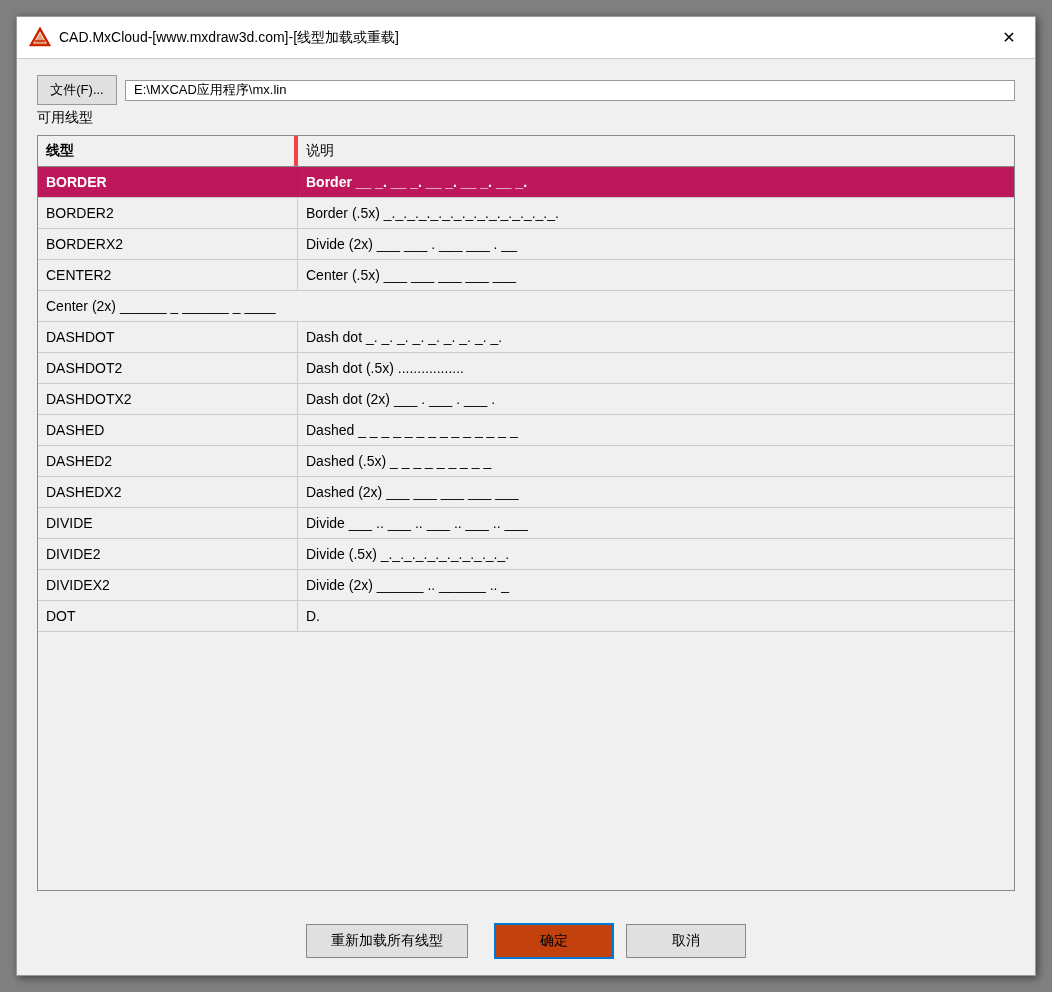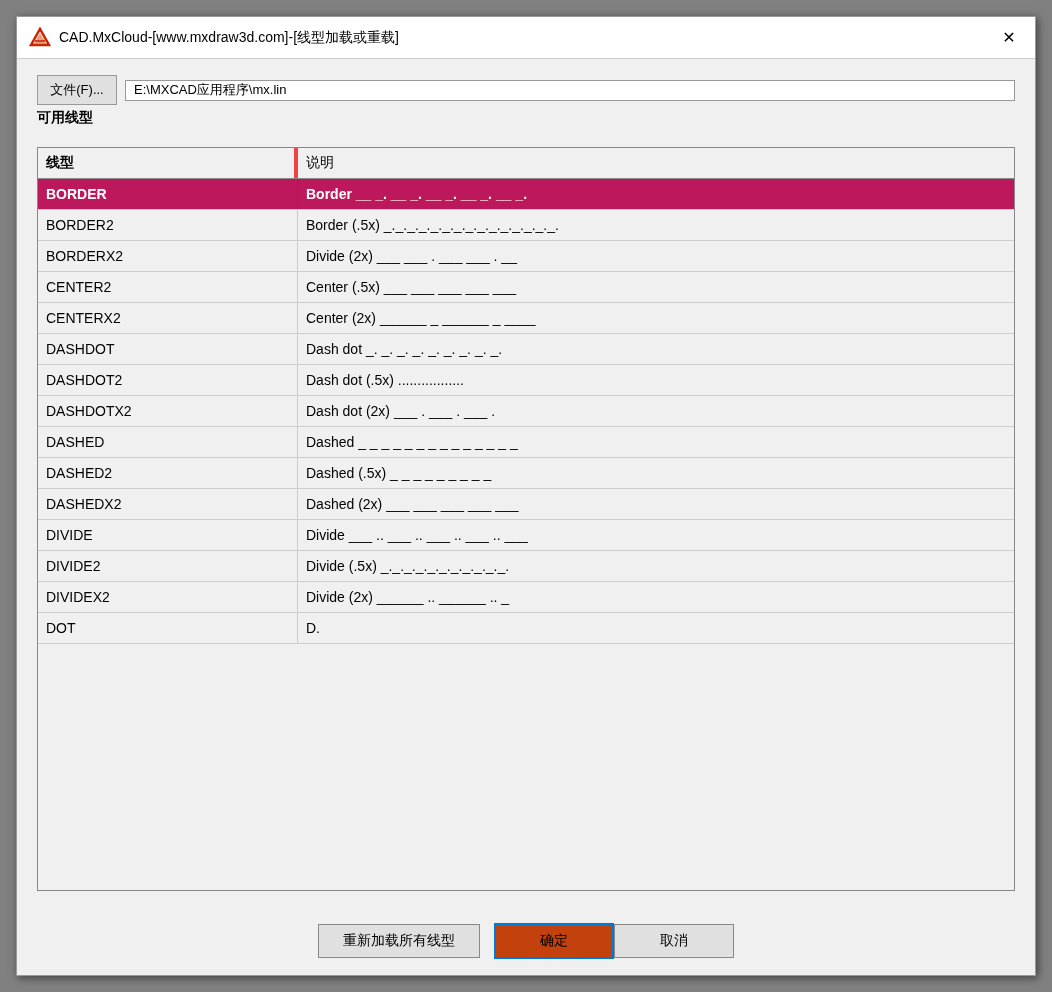--- a/index.html
+++ b/index.html
@@ -101,22 +101,22 @@
       background: #fff;
       padding: 5px 8px;
       font-size: 13px;
       font-family: inherit;
       height: 21px;
     }
 
     .section-label {
       font-size: 14px;
       color: #000;
-      font-weight: bold;
-      margin-bottom: 16px;
+      font-weight: normal;
+      margin-bottom: 4px;
     }
 
     .table-container {
       border: 1px solid #888;
       flex: 1;
       display: flex;
       flex-direction: column;
       overflow: hidden;
       position: relative;
     }
@@ -195,20 +195,21 @@
       flex: 1;
       padding: 7px 8px;
       font-size: 14px;
       white-space: nowrap;
     }
 
     .footer {
       display: flex;
       justify-content: center;
       align-items: center;
+      gap: 12px;
       padding: 16px 20px;
     }
 
     .footer-btn {
       border: 1px solid #888;
       background: #e0e0e0;
       padding: 7px 24px;
       font-size: 14px;
       font-family: inherit;
       cursor: pointer;
@@ -274,21 +275,20 @@
           </div>
           <div class="table-row">
             <div class="td-linetype">BORDERX2</div>
             <div class="td-description">Divide (2x) ___ ___ . ___ ___ . __</div>
           </div>
           <div class="table-row">
             <div class="td-linetype">CENTER2</div>
             <div class="td-description">Center (.5x) ___ ___ ___ ___ ___</div>
           </div>
           <div class="table-row">
-            <div class="td-linetype">CENTERX2</div>
             <div class="td-description">Center (2x) ______ _ ______ _ ____</div>
           </div>
           <div class="table-row">
             <div class="td-linetype">DASHDOT</div>
             <div class="td-description">Dash dot _. _. _. _. _. _. _. _. _.</div>
           </div>
           <div class="table-row">
             <div class="td-linetype">DASHDOT2</div>
             <div class="td-description">Dash dot (.5x) .................</div>
           </div>

